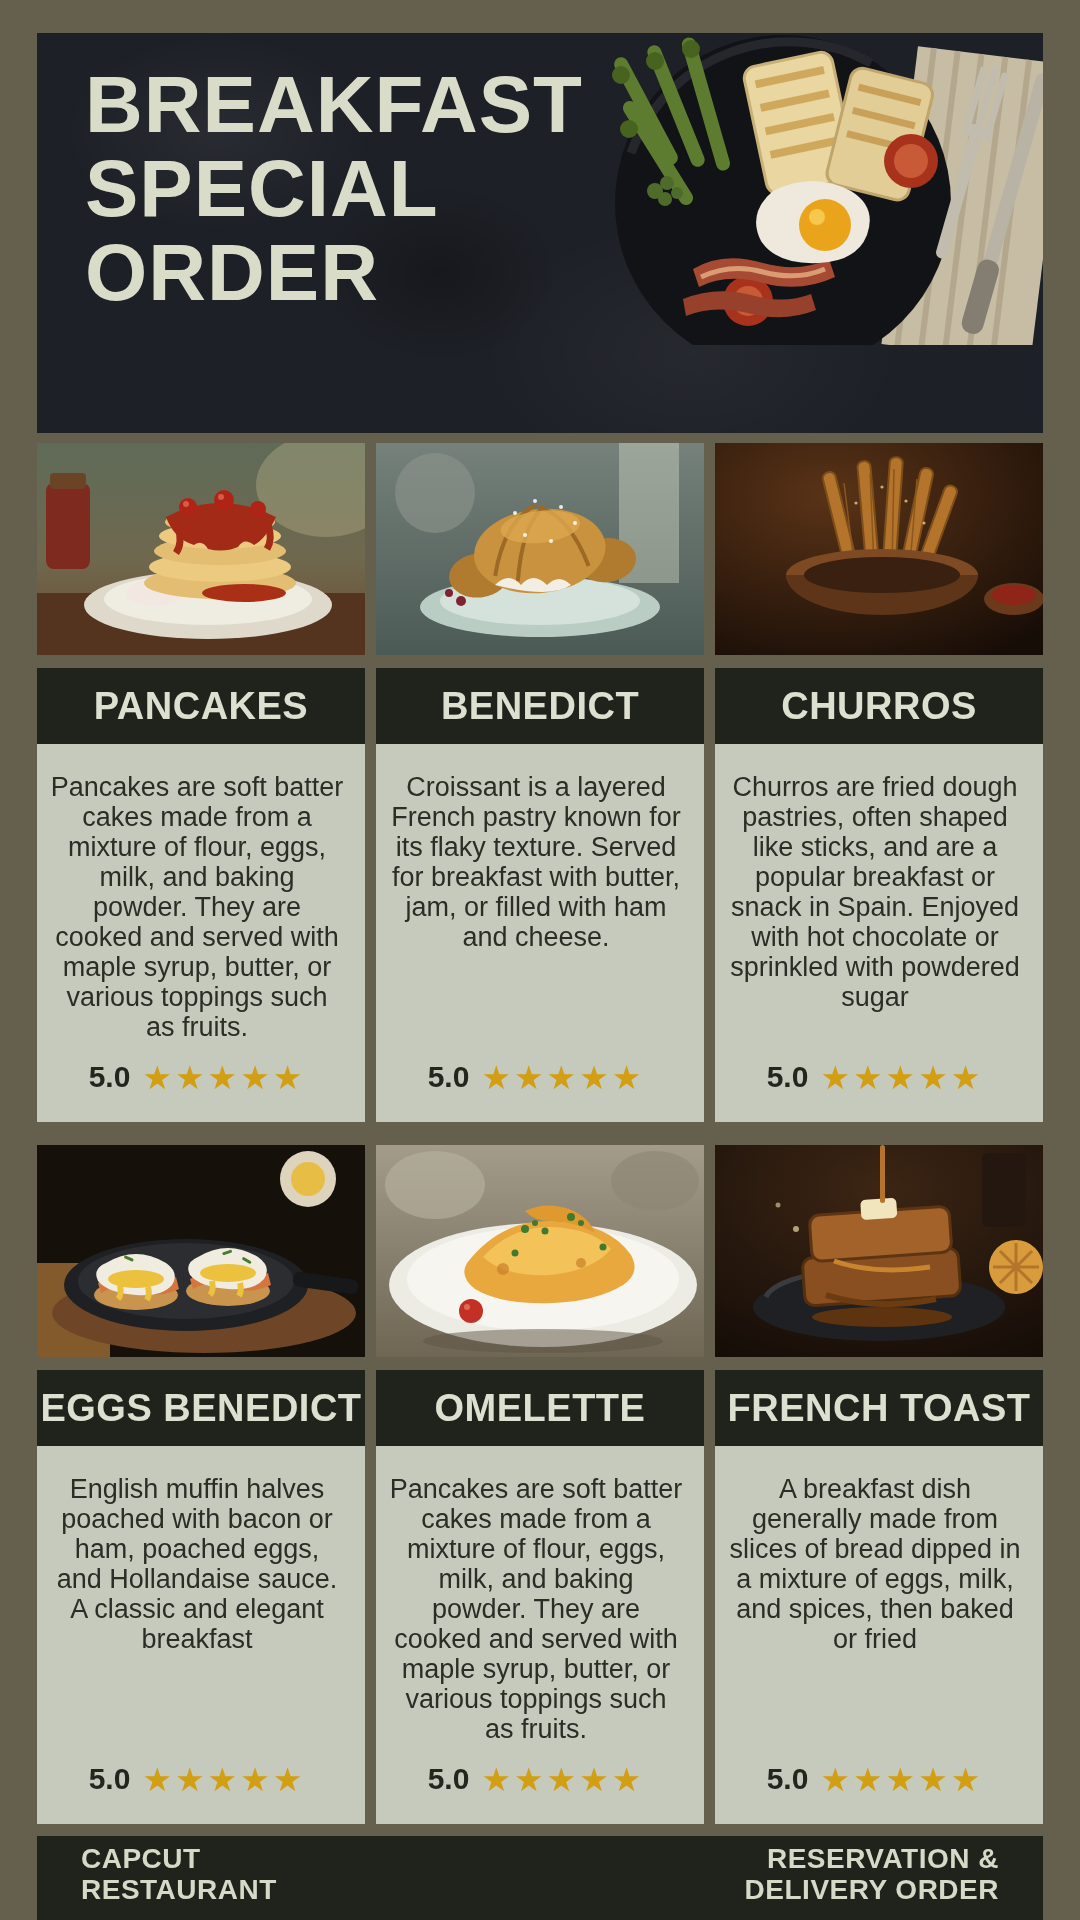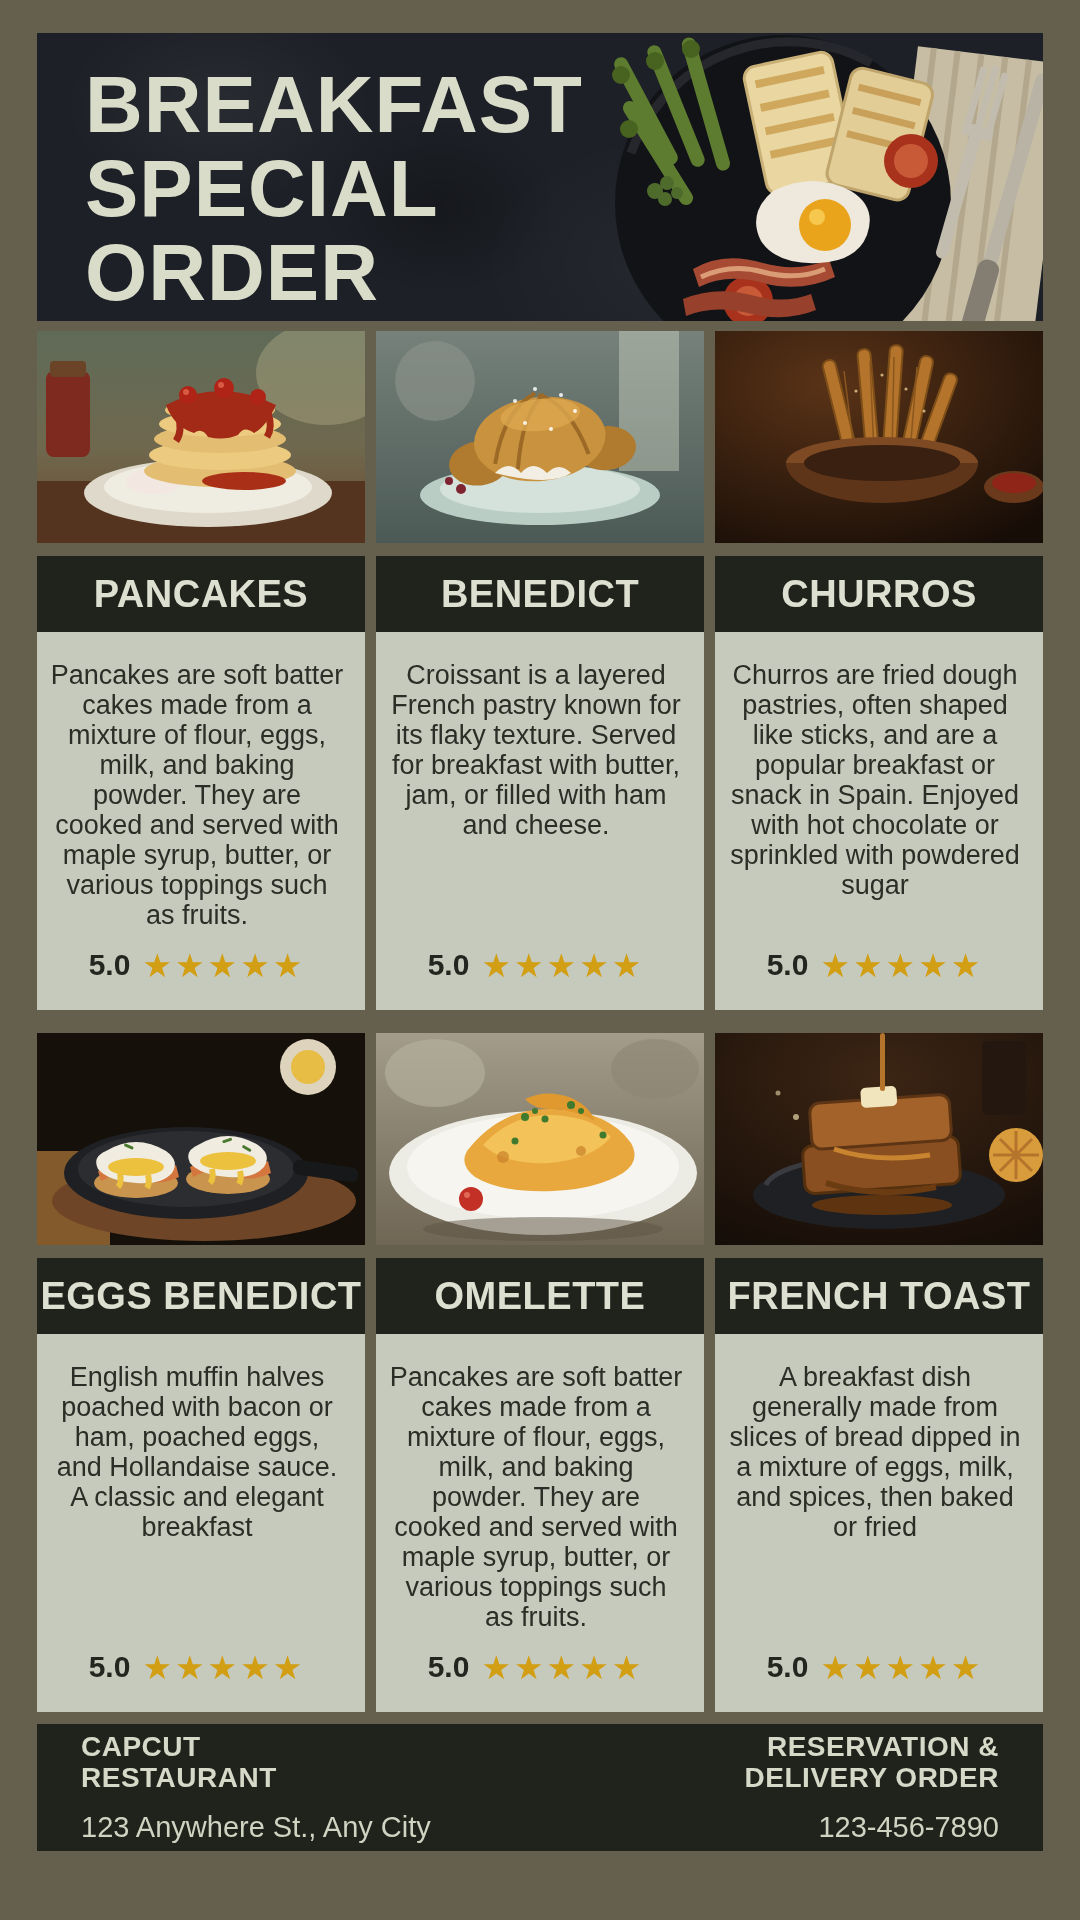--- a/index.html
+++ b/index.html
@@ -1,20 +1,20 @@
 <!DOCTYPE html>
 <html><head>
 <meta charset="utf-8">
 <style>
   html,body{margin:0;padding:0;background:#65604E;}
   body{width:1080px;height:1920px;overflow:hidden;font-family:"Liberation Sans",sans-serif;}
   .page{box-sizing:border-box;width:1080px;height:1920px;padding:33px 37px 0 37px;}
 
   
-  .banner{position:relative;height:288px;margin-bottom:10px;overflow:hidden;background:
+  .banner{position:relative;height:400px;margin-bottom:10px;overflow:hidden;background:
     radial-gradient(220px 140px at 18% 25%, rgba(255,255,255,.05), rgba(0,0,0,0) 70%),
     radial-gradient(300px 190px at 65% 80%, rgba(255,255,255,.04), rgba(0,0,0,0) 70%),
     radial-gradient(160px 120px at 40% 60%, rgba(0,0,0,.25), rgba(0,0,0,0) 75%),
     #1d2026;}
   .banner-photo{position:absolute;right:0;top:0;width:600px;height:312px;}
   .banner-photo svg{display:block;width:100%;height:100%;}
   .banner-title{position:absolute;left:48px;top:30px;color:#d9dcc9;font-weight:bold;
     font-size:80px;line-height:84px;letter-spacing:1px;}
 
   

